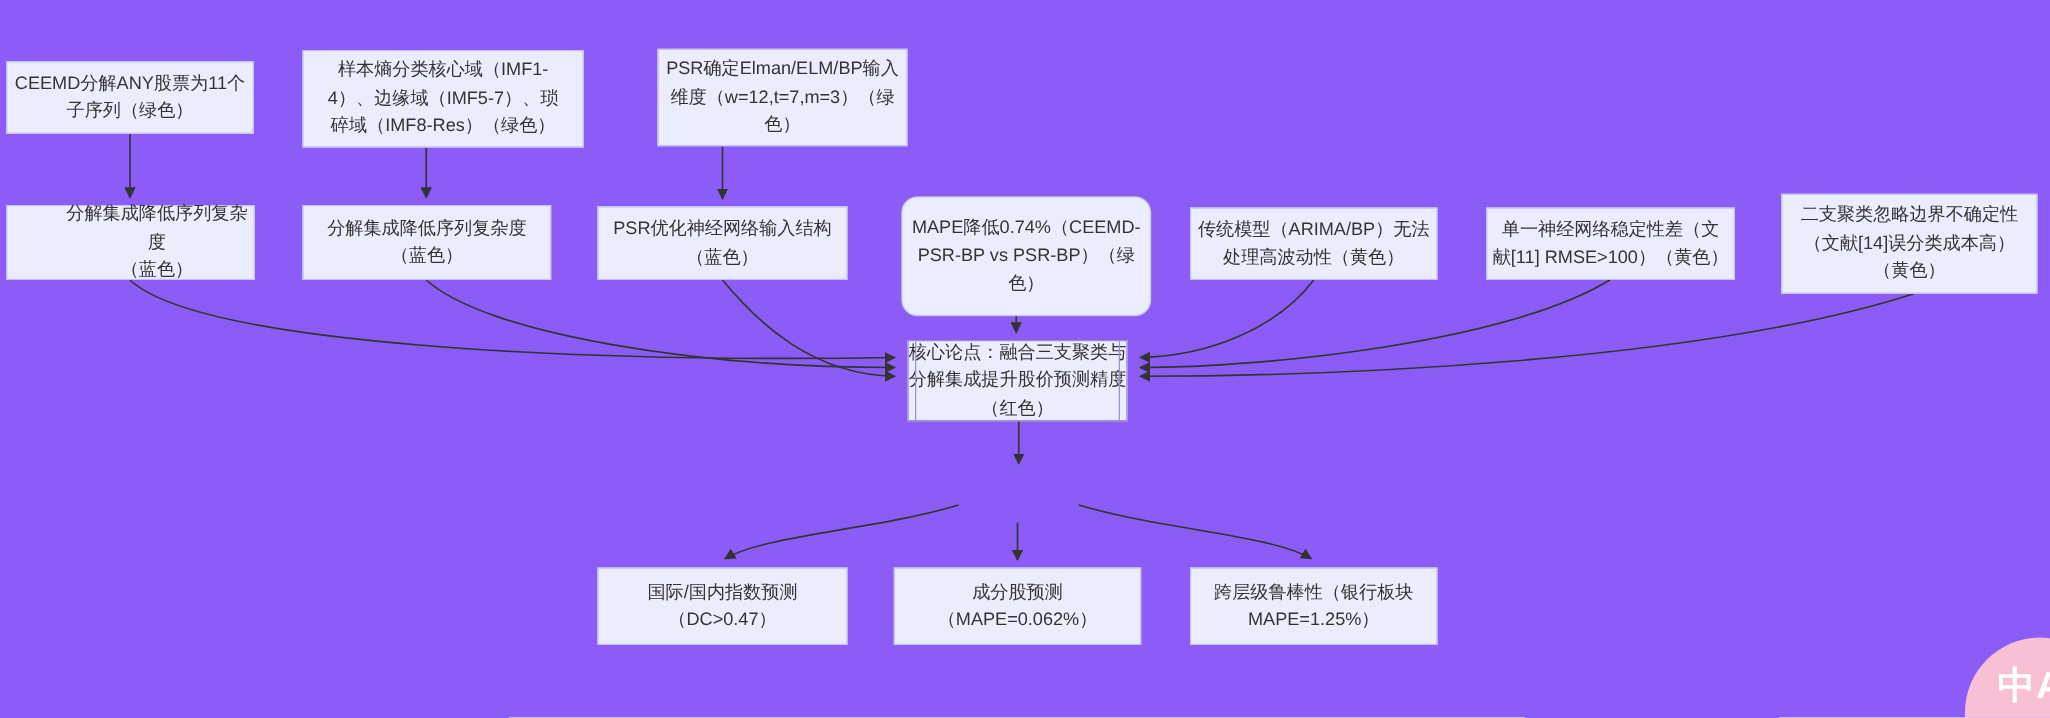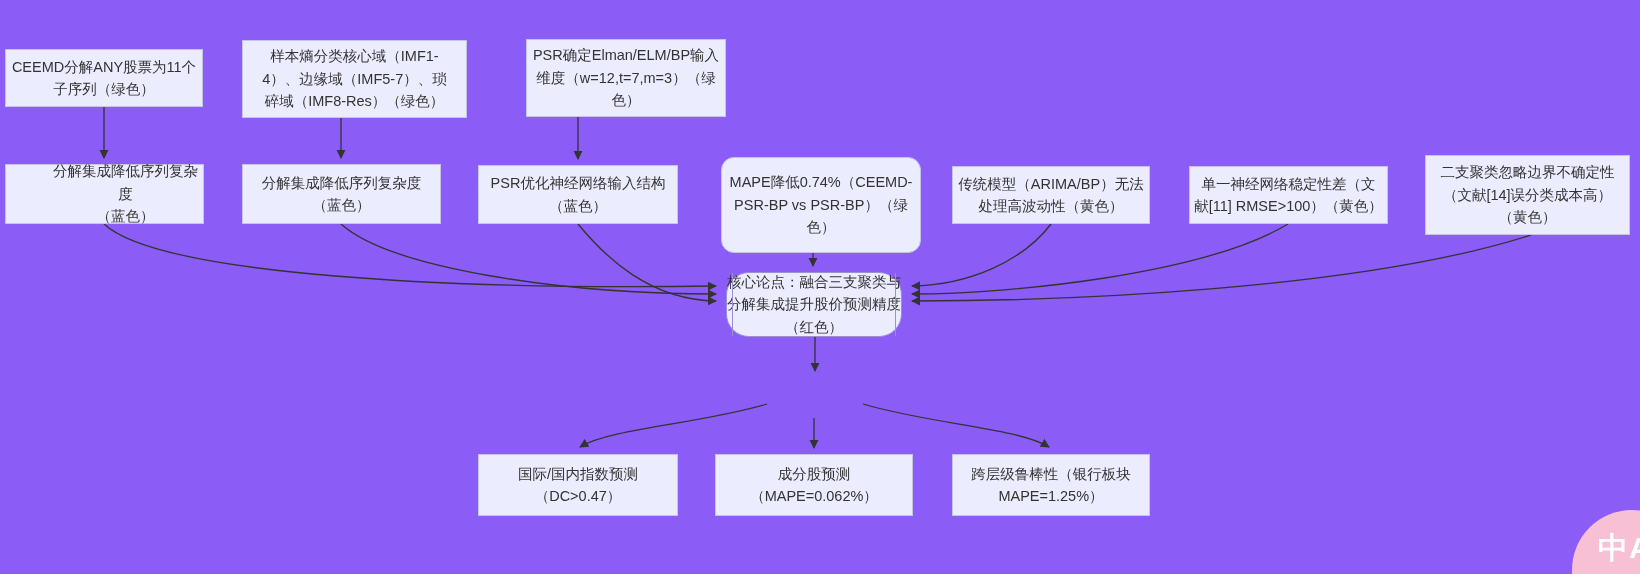--- a/index.html
+++ b/index.html
@@ -148,21 +148,21 @@
     <span>单一神经网络稳定性差（文
 献[11] RMSE&gt;100）（黄色）</span>
   </div>
 
   <div class="node" style="left:1425px; top:155px; width:205px; height:80px;">
     <span>二支聚类忽略边界不确定性
 （文献[14]误分类成本高）
 （黄色）</span>
   </div>
 
-  <div class="node subroutine" style="left:726px; top:272px; width:176px; height:65px;border-radius:23px;">
+  <div class="node subroutine" style="left:726px; top:272px; width:176px; height:65px;">
     <span>核心论点：融合三支聚类与
 分解集成提升股价预测精度
 （红色）</span>
   </div>
 
 
   <div class="node" style="left:478px; top:454px; width:200px; height:62px;align-items:center;">
     <span>国际/国内指数预测
 （DC&gt;0.47）</span>
   </div>

